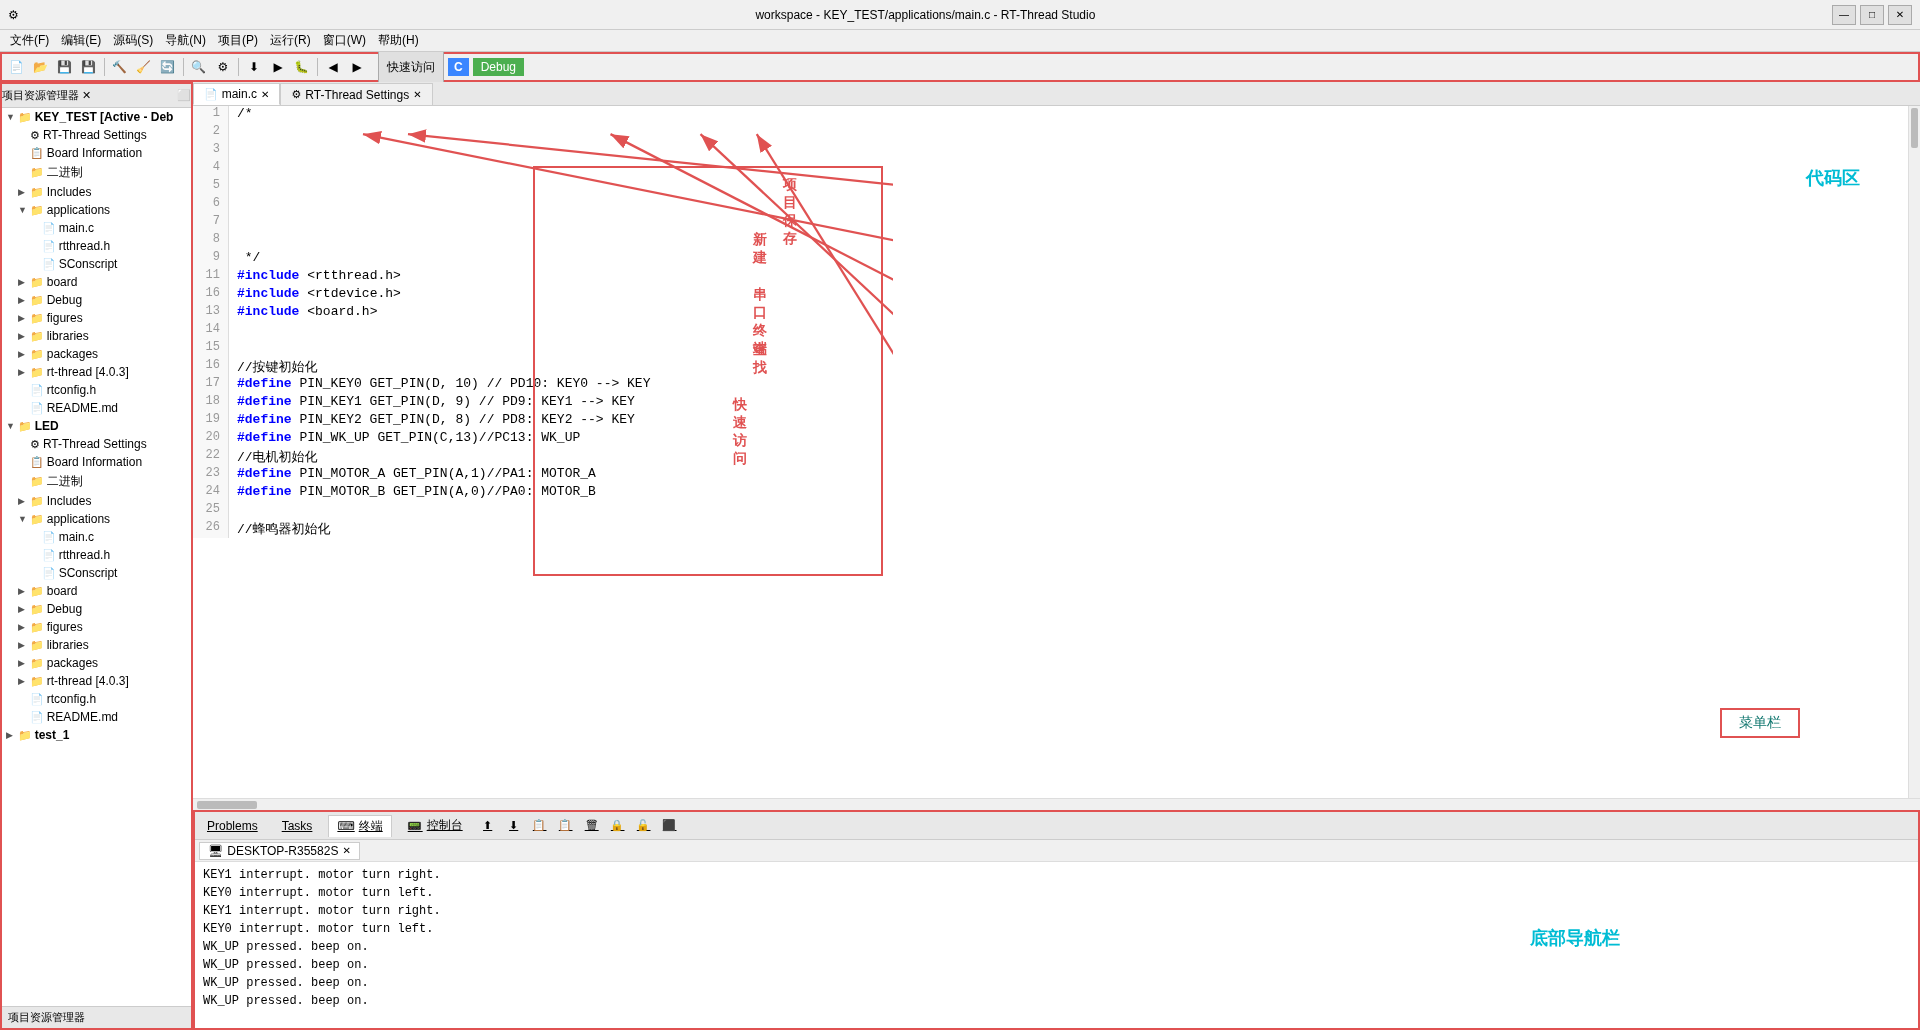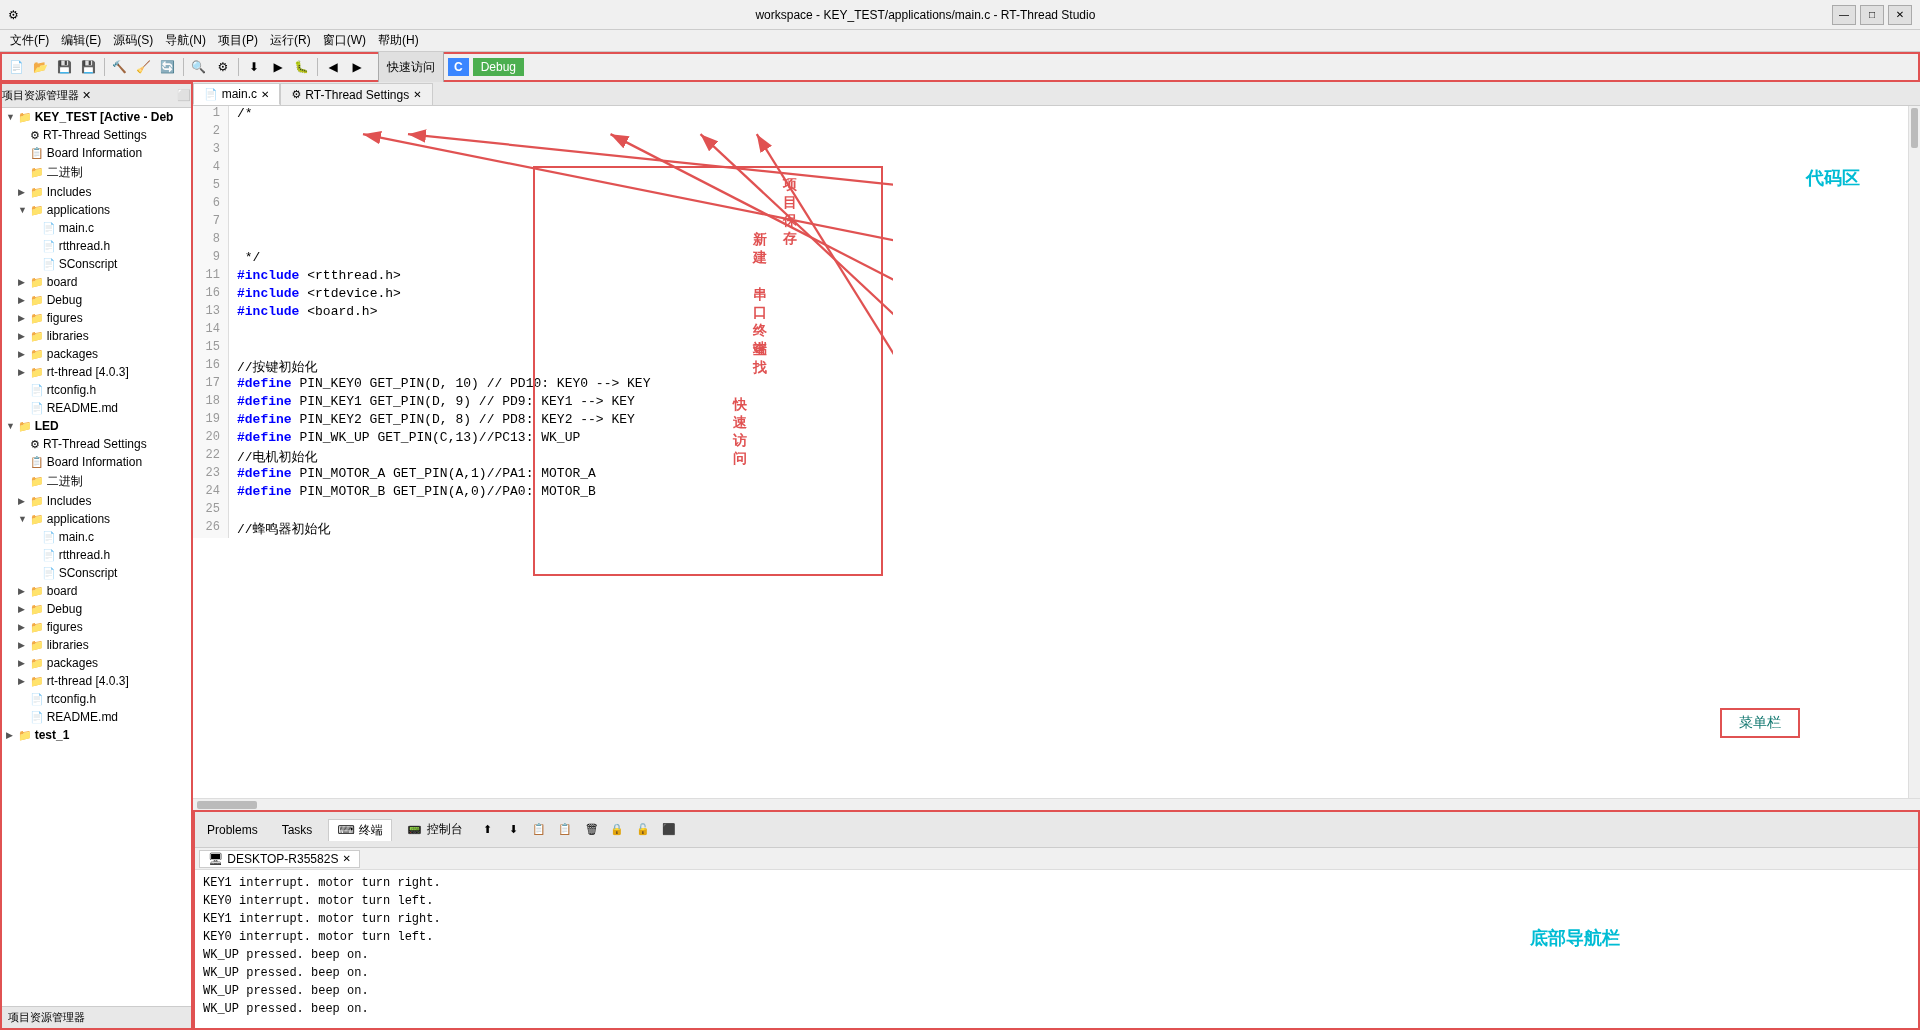--- a/index.html
+++ b/index.html
@@ -169,26 +169,27 @@
     .bottom-panel {
       height: 220px;
       border-top: 1px solid #ccc;
       background: #fff;
       display: flex;
       flex-direction: column;
       border: 2px solid #e05252;
     }
     .bottom-tab-bar {
       background: #e8e8e8;
-      height: 36px;
+      height: 28px;
       display: flex;
       align-items: center;
       border-bottom: 1px solid #ccc;
       padding: 0 4px;
       gap: 8px;
+      text-decoration: underline;
     }
     .bottom-tab {
       height: 22px;
       padding: 0 8px;
       display: flex;
       align-items: center;
       font-size: 12px;
       cursor: pointer;
       gap: 4px;
     }

